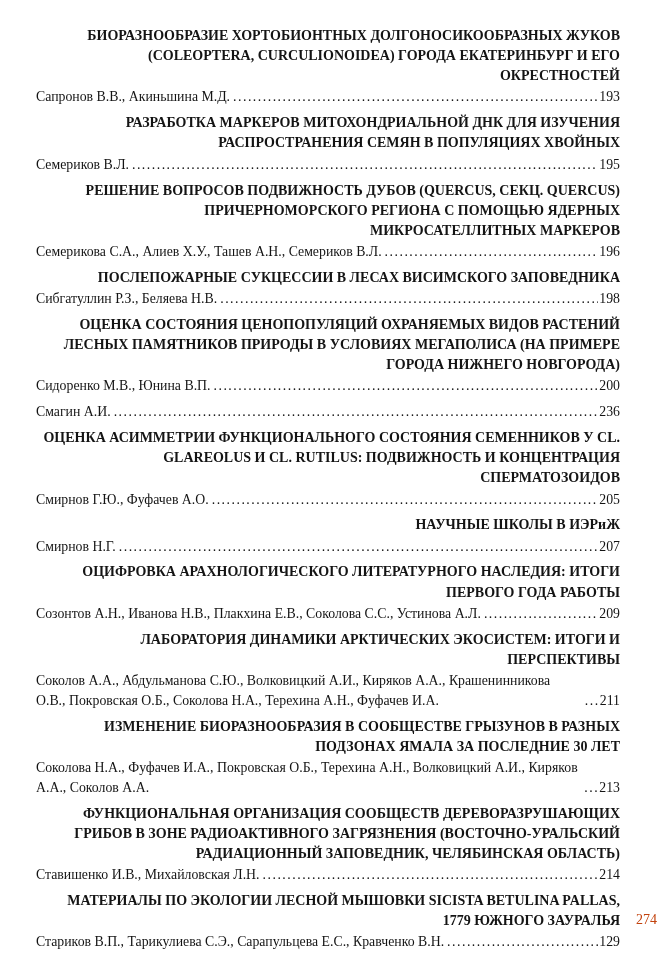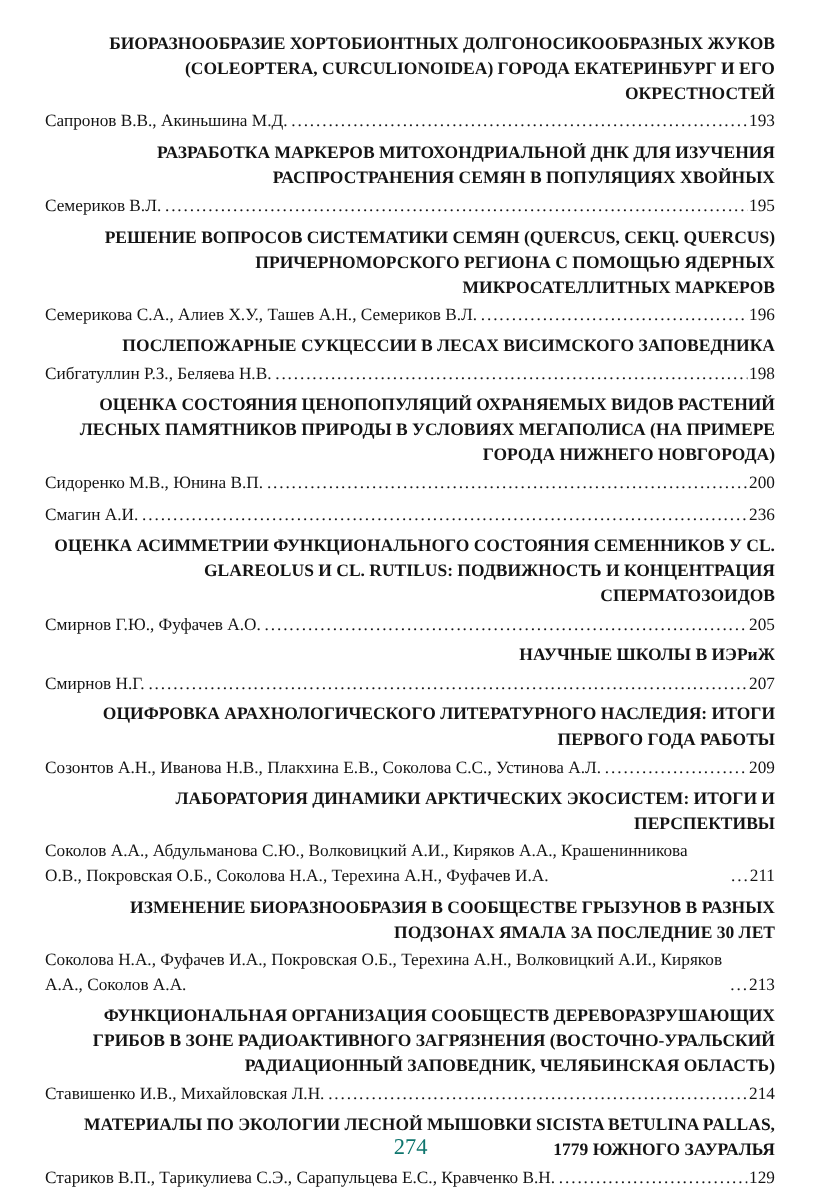--- a/index.html
+++ b/index.html
@@ -54,23 +54,23 @@
     }
     .pageno {
       flex: 0 0 auto;
       padding-left: 1px;
     }
     .page-footer {
       position: absolute;
       left: 0;
       right: 0;
       bottom: 32px;
-      text-align: center;
-      font-size: 18px;
-      color: #0f766e;
+      text-align: right;
+      font-size: 14px;
+      color: #c2410c;
     }
   </style>
 </head>
 <body>
 
 <div class="sheet">
   <main class="toc">
       <div class="toc-entry">
         <p class="entry-title"><span class="">БИОРАЗНООБРАЗИЕ ХОРТОБИОНТНЫХ ДОЛГОНОСИКООБРАЗНЫХ ЖУКОВ (COLEOPTERA, CURCULIONOIDEA) ГОРОДА ЕКАТЕРИНБУРГ И ЕГО ОКРЕСТНОСТЕЙ</span></p>
         <p class="author-line">
@@ -81,21 +81,21 @@
       </div>
       <div class="toc-entry">
         <p class="entry-title"><span class="">РАЗРАБОТКА МАРКЕРОВ МИТОХОНДРИАЛЬНОЙ ДНК ДЛЯ ИЗУЧЕНИЯ РАСПРОСТРАНЕНИЯ СЕМЯН В ПОПУЛЯЦИЯХ ХВОЙНЫХ</span></p>
         <p class="author-line">
           <span class="authors">Семериков В.Л.</span>
           <span class="dots"></span>
           <span class="pageno">195</span>
         </p>
       </div>
       <div class="toc-entry">
-        <p class="entry-title"><span class="">РЕШЕНИЕ ВОПРОСОВ СИСТЕМАТИКИ СЕМЯН (</span><span class="italic">QUERCUS</span><span class="">, СЕКЦ. </span><span class="italic">QUERCUS</span><span class="">) ПРИЧЕРНОМОРСКОГО РЕГИОНА С ПОМОЩЬЮ ЯДЕРНЫХ МИКРОСАТЕЛЛИТНЫХ МАРКЕРОВ</span></p>
+        <p class="entry-title"><span class="">РЕШЕНИЕ ВОПРОСОВ ПОДВИЖНОСТЬ ДУБОВ (</span><span class="italic">QUERCUS</span><span class="">, СЕКЦ. </span><span class="italic">QUERCUS</span><span class="">) ПРИЧЕРНОМОРСКОГО РЕГИОНА С ПОМОЩЬЮ ЯДЕРНЫХ МИКРОСАТЕЛЛИТНЫХ МАРКЕРОВ</span></p>
         <p class="author-line">
           <span class="authors">Семерикова С.А., Алиев Х.У., Ташев А.Н., Семериков В.Л.</span>
           <span class="dots"></span>
           <span class="pageno">196</span>
         </p>
       </div>
       <div class="toc-entry">
         <p class="entry-title"><span class="">ПОСЛЕПОЖАРНЫЕ СУКЦЕССИИ В ЛЕСАХ ВИСИМСКОГО ЗАПОВЕДНИКА</span></p>
         <p class="author-line">
           <span class="authors">Сибгатуллин Р.З., Беляева Н.В.</span>

